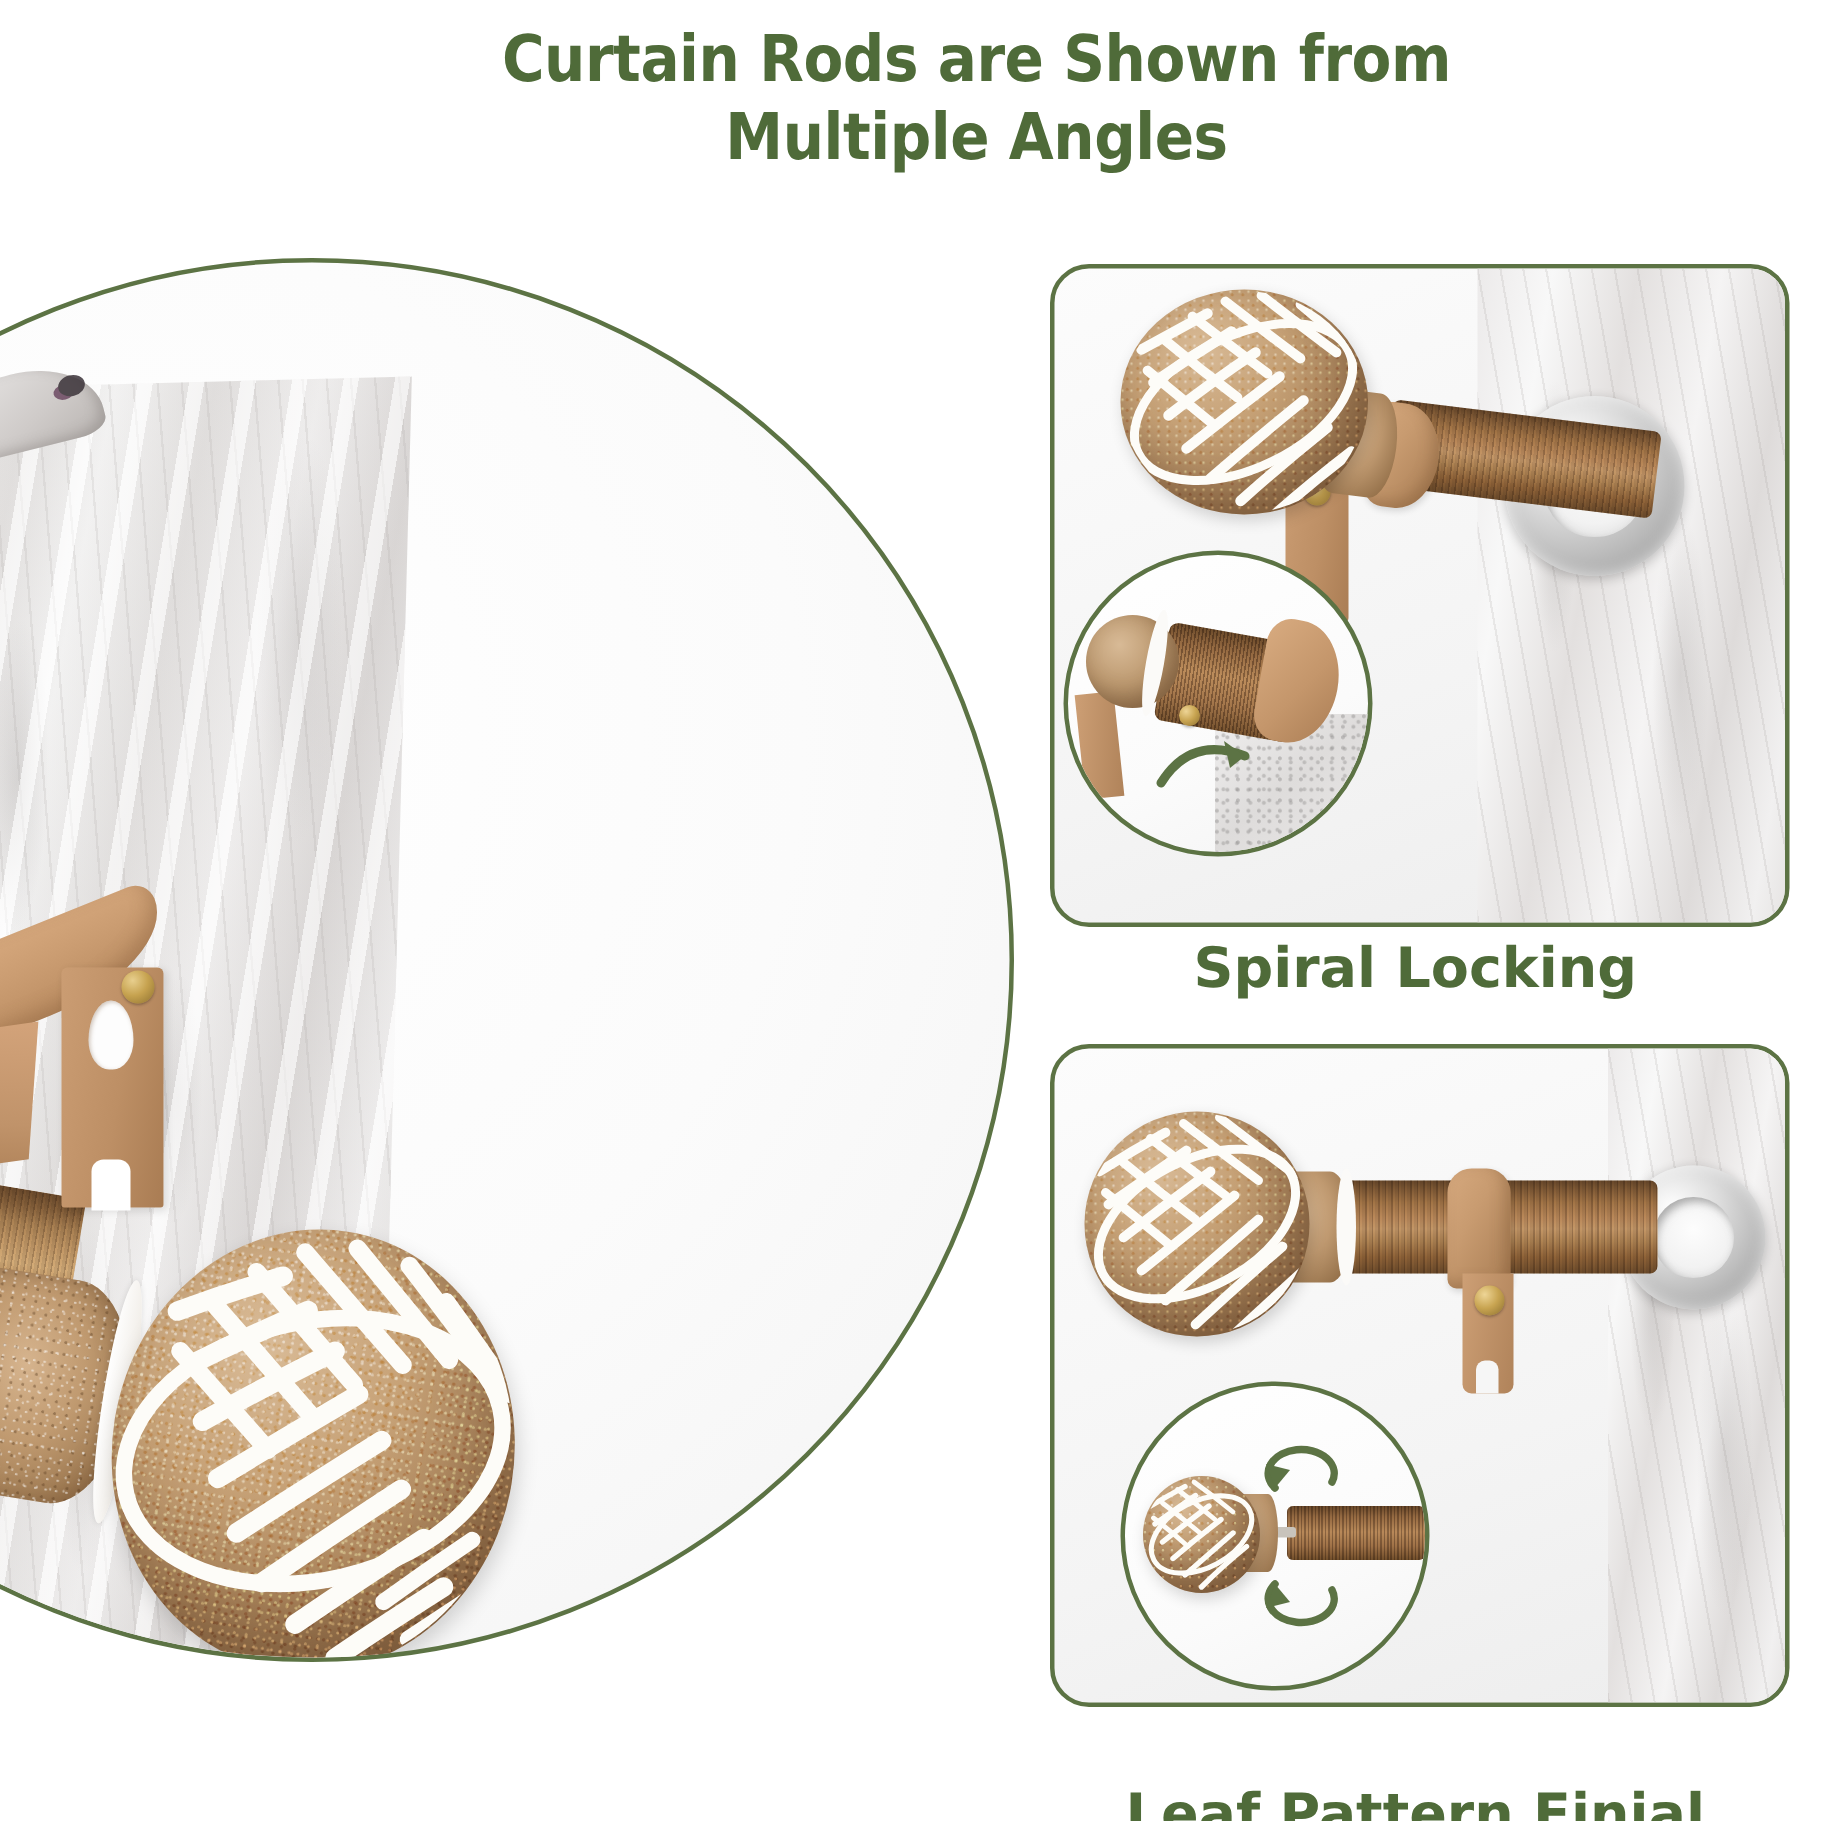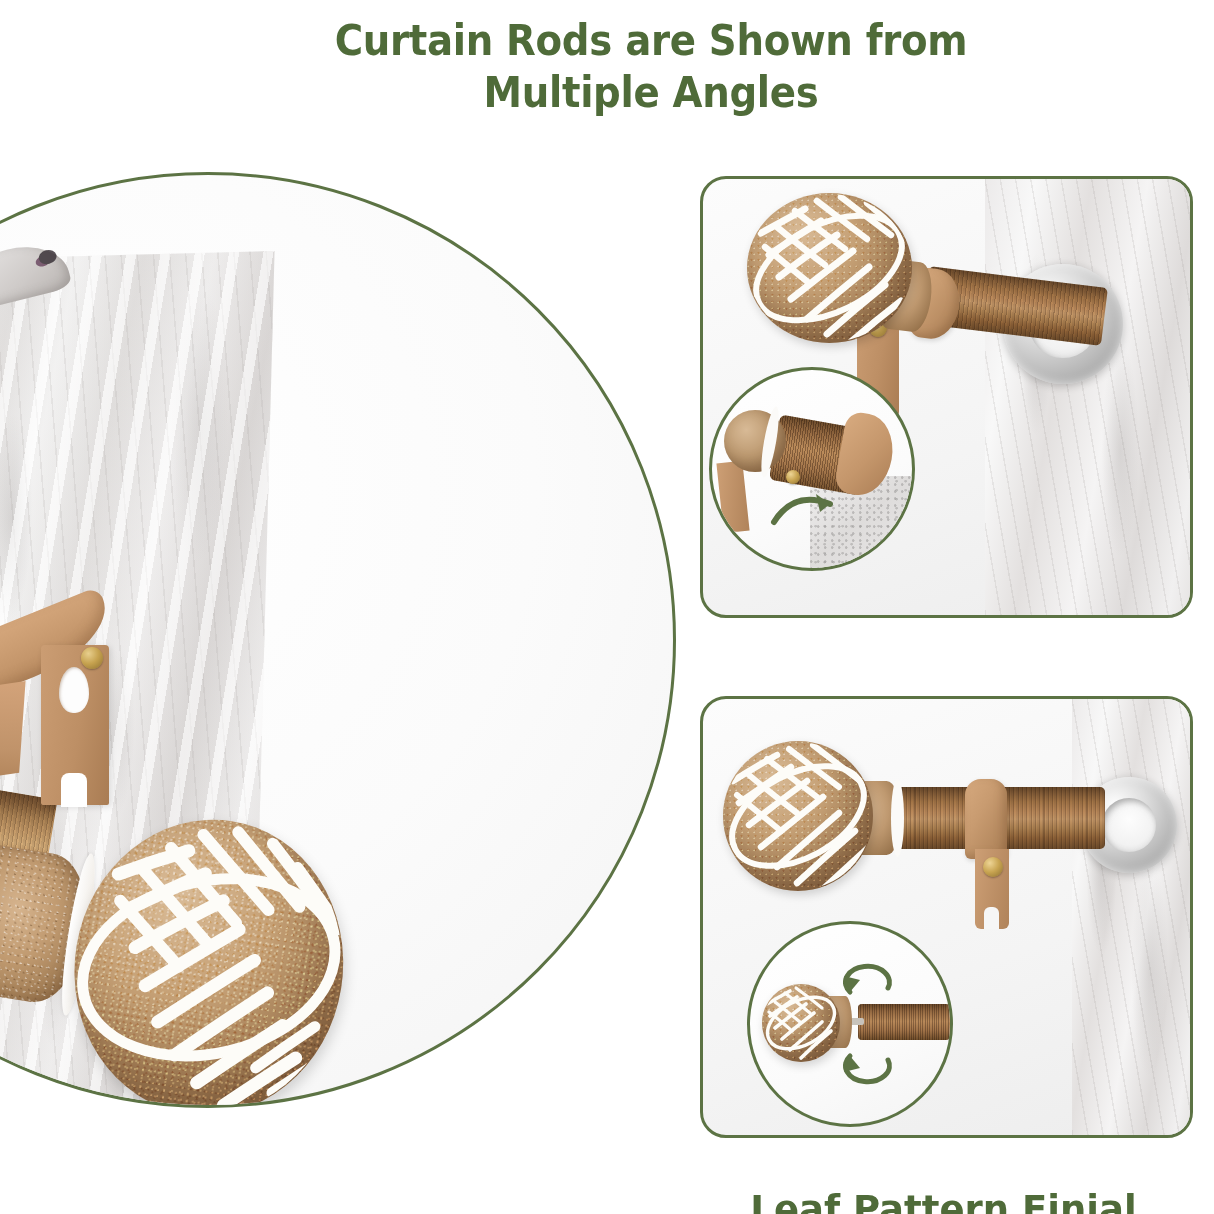--- a/index.html
+++ b/index.html
@@ -515,20 +515,21 @@
       <div class="it-whitering"></div>
       <div class="it-collar"></div>
       <div class="screw it-screw"></div>
       <svg class="arrow-svg" style="left:56px;top:112px;width:80px;height:50px;" viewBox="0 0 80 50">
         <path d="M6 40 Q26 8 62 22" fill="none" stroke="#5c7344" stroke-width="6" stroke-linecap="round"></path>
         <path d="M62 22 L48 12 L52 30 Z" fill="#5c7344"></path>
       </svg>
     </div>
   </div>
 
+  <div class="panel-caption" id="caption-top">Spiral Locking</div>
 
   <div class="panel" id="panel-bottom">
 
     <div class="p-curtain" id="pb-curtain"></div>
 
     <div class="grommet" id="pb-grommet"></div>
 
     <div class="rod" id="pb-rod"></div>
 
     <div id="pb-neck"></div>

